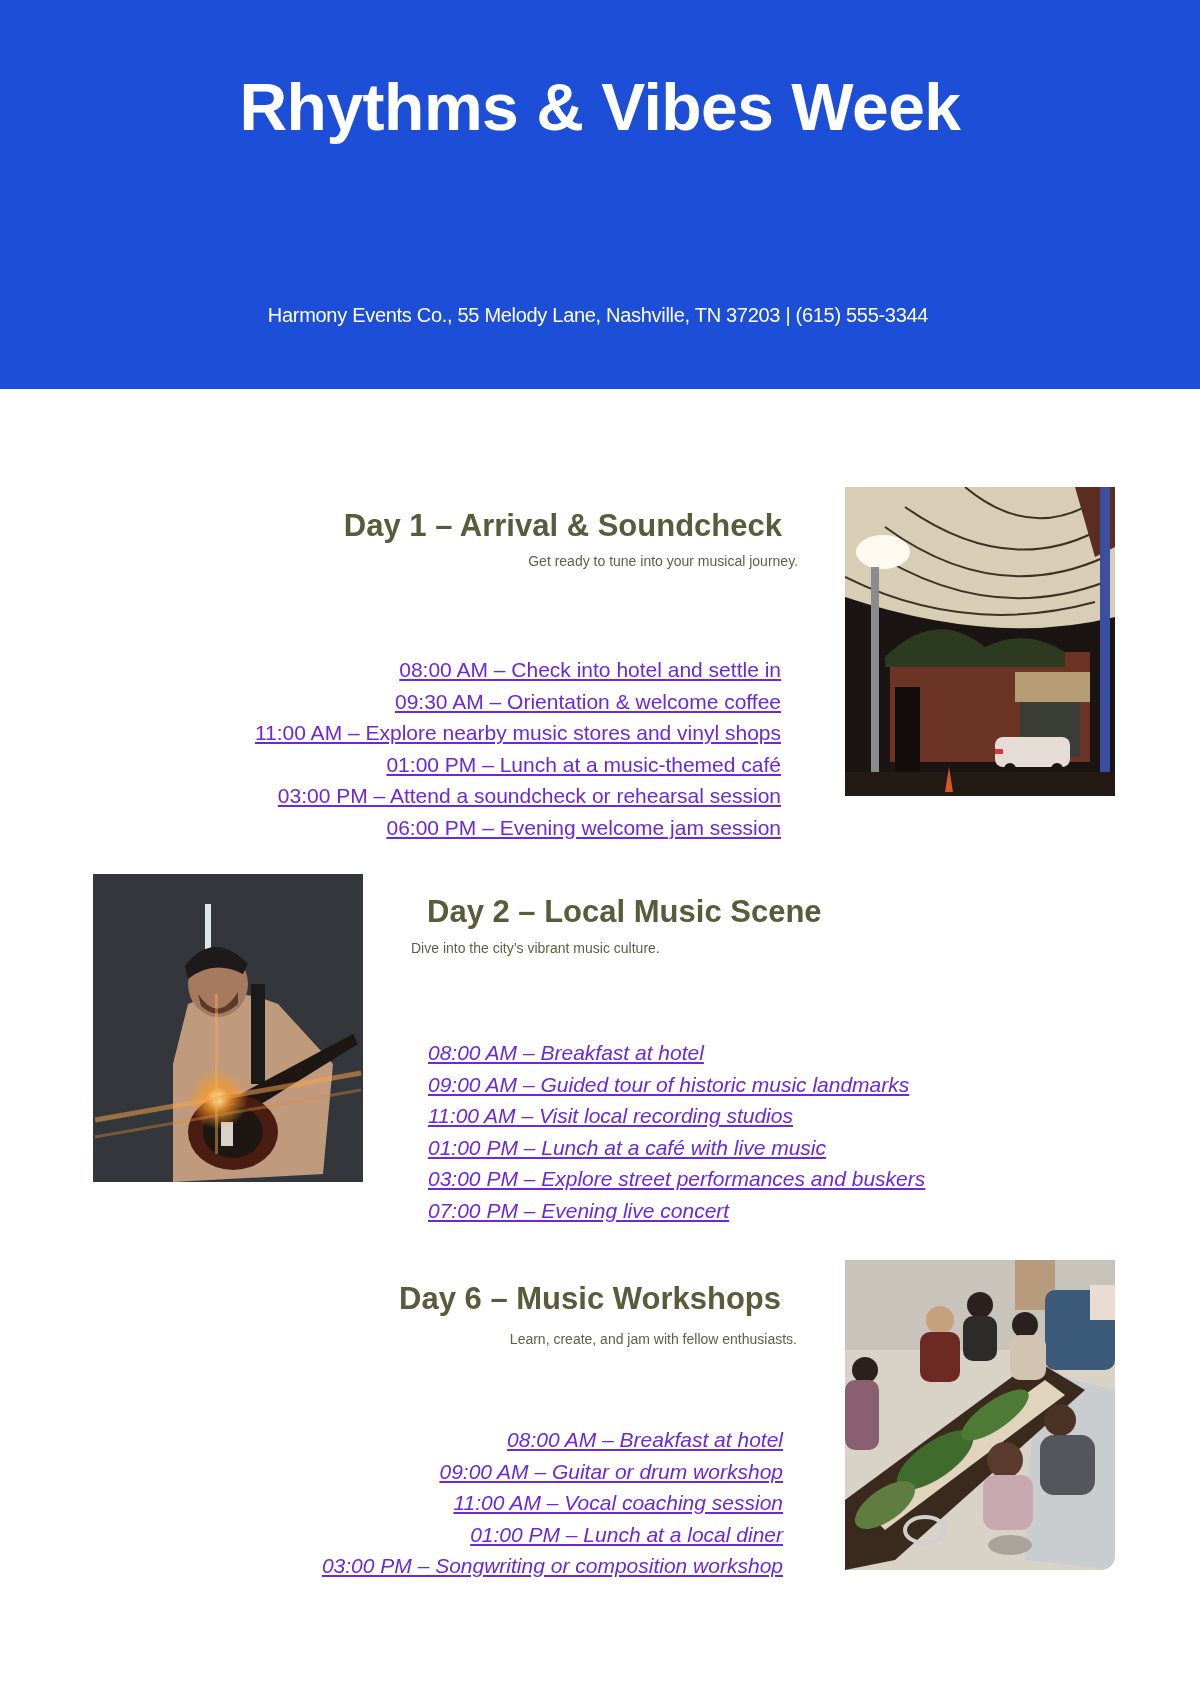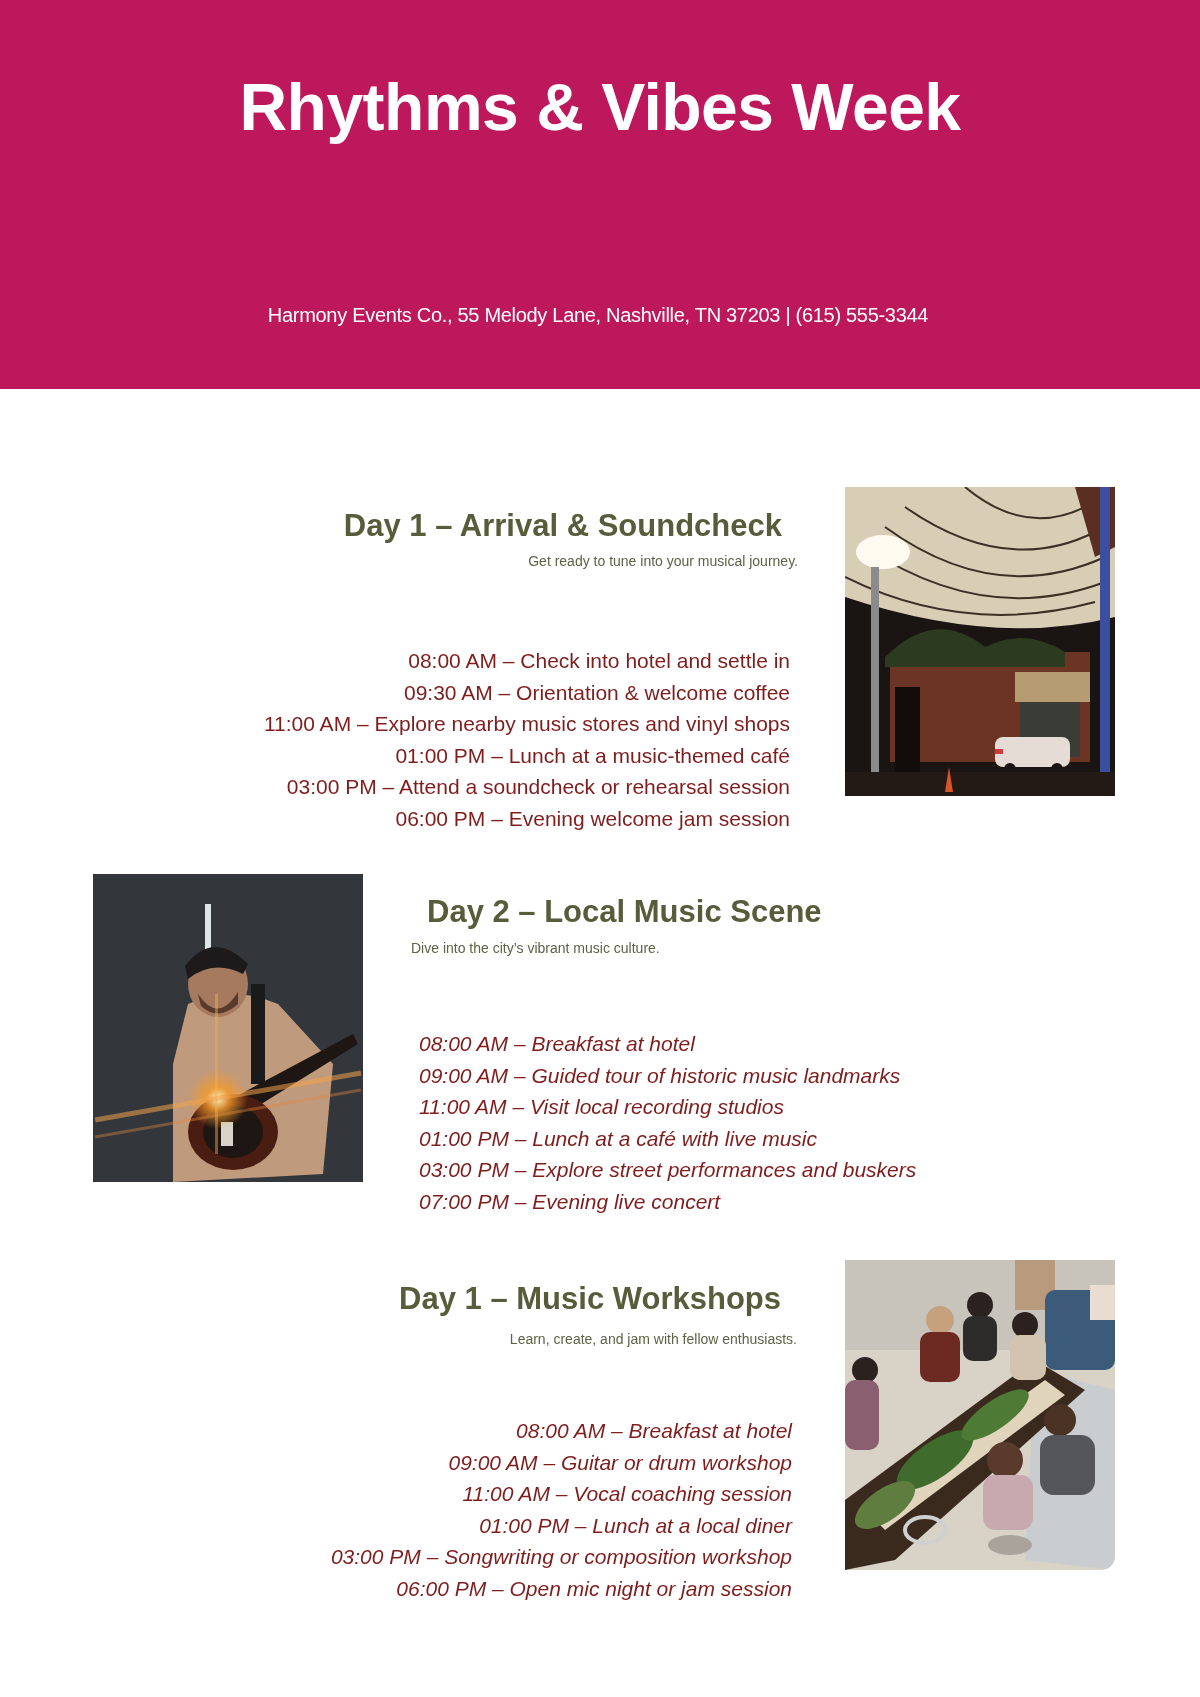--- a/index.html
+++ b/index.html
@@ -13,21 +13,21 @@
       position: relative;
       overflow: hidden;
       font-family: "Liberation Sans", "DejaVu Sans", sans-serif;
       color: #5d6246;
     }
     .header {
       position: absolute;
       left: 0; top: 0;
       width: 1200px;
       height: 389px;
-      background: #be185d;
+      background: #1d4ed8;
     }
     .header-title {
       position: absolute;
       left: 0; top: 62px;
       width: 1200px;
       text-align: center;
       font-size: 66px;
       font-weight: bold;
       color: #ffffff;
       line-height: 90px;
@@ -57,26 +57,27 @@
     .day-sub {
       position: absolute;
       font-size: 14px;
       color: #5d6246;
       line-height: 30px;
       margin: 0;
       white-space: nowrap;
     }
     .sched {
       position: absolute;
-      margin: 8px;
+      margin: 17px;
       padding: 0;
       list-style: none;
       font-size: 21px;
       line-height: 31.5px;
-      color: #7f1d1d;
+      color: #6d28d9;
+      text-decoration: underline;
     }
     .sched li { white-space: nowrap; }
     .right { text-align: right; }
     .left { text-align: left; }
     .italic { font-style: italic; }
 
     .photo {
       position: absolute;
       overflow: hidden;
     }
@@ -193,29 +194,28 @@
     <li>08:00 AM – Breakfast at hotel</li>
     <li>09:00 AM – Guided tour of historic music landmarks</li>
     <li>11:00 AM – Visit local recording studios</li>
     <li>01:00 PM – Lunch at a café with live music</li>
     <li>03:00 PM – Explore street performances and buskers</li>
     <li>07:00 PM – Evening live concert</li>
   </ul>
 </section>
 
 <section>
-  <h2 id="d3-heading" class="day-heading">Day 1 – Music Workshops</h2>
+  <h2 id="d3-heading" class="day-heading">Day 6 – Music Workshops</h2>
   <p id="d3-sub" class="day-sub">Learn, create, and jam with fellow enthusiasts.</p>
   <ul id="d3-sched" class="sched right italic">
     <li>08:00 AM – Breakfast at hotel</li>
     <li>09:00 AM – Guitar or drum workshop</li>
     <li>11:00 AM – Vocal coaching session</li>
     <li>01:00 PM – Lunch at a local diner</li>
     <li>03:00 PM – Songwriting or composition workshop</li>
-    <li>06:00 PM – Open mic night or jam session</li>
   </ul>
   <div id="d3-photo" class="photo">
     <svg viewBox="0 0 270 310" preserveAspectRatio="none">
       <rect width="270" height="310" fill="#d9d2c7"></rect>
 
       <rect x="0" y="0" width="270" height="90" fill="#c8c4bc"></rect>
       <rect x="170" y="0" width="40" height="50" fill="#b89a7c"></rect>
 
       <rect x="200" y="30" width="70" height="80" rx="10" fill="#3c5a7a"></rect>
       <rect x="245" y="25" width="25" height="35" fill="#e8ddd0"></rect>

